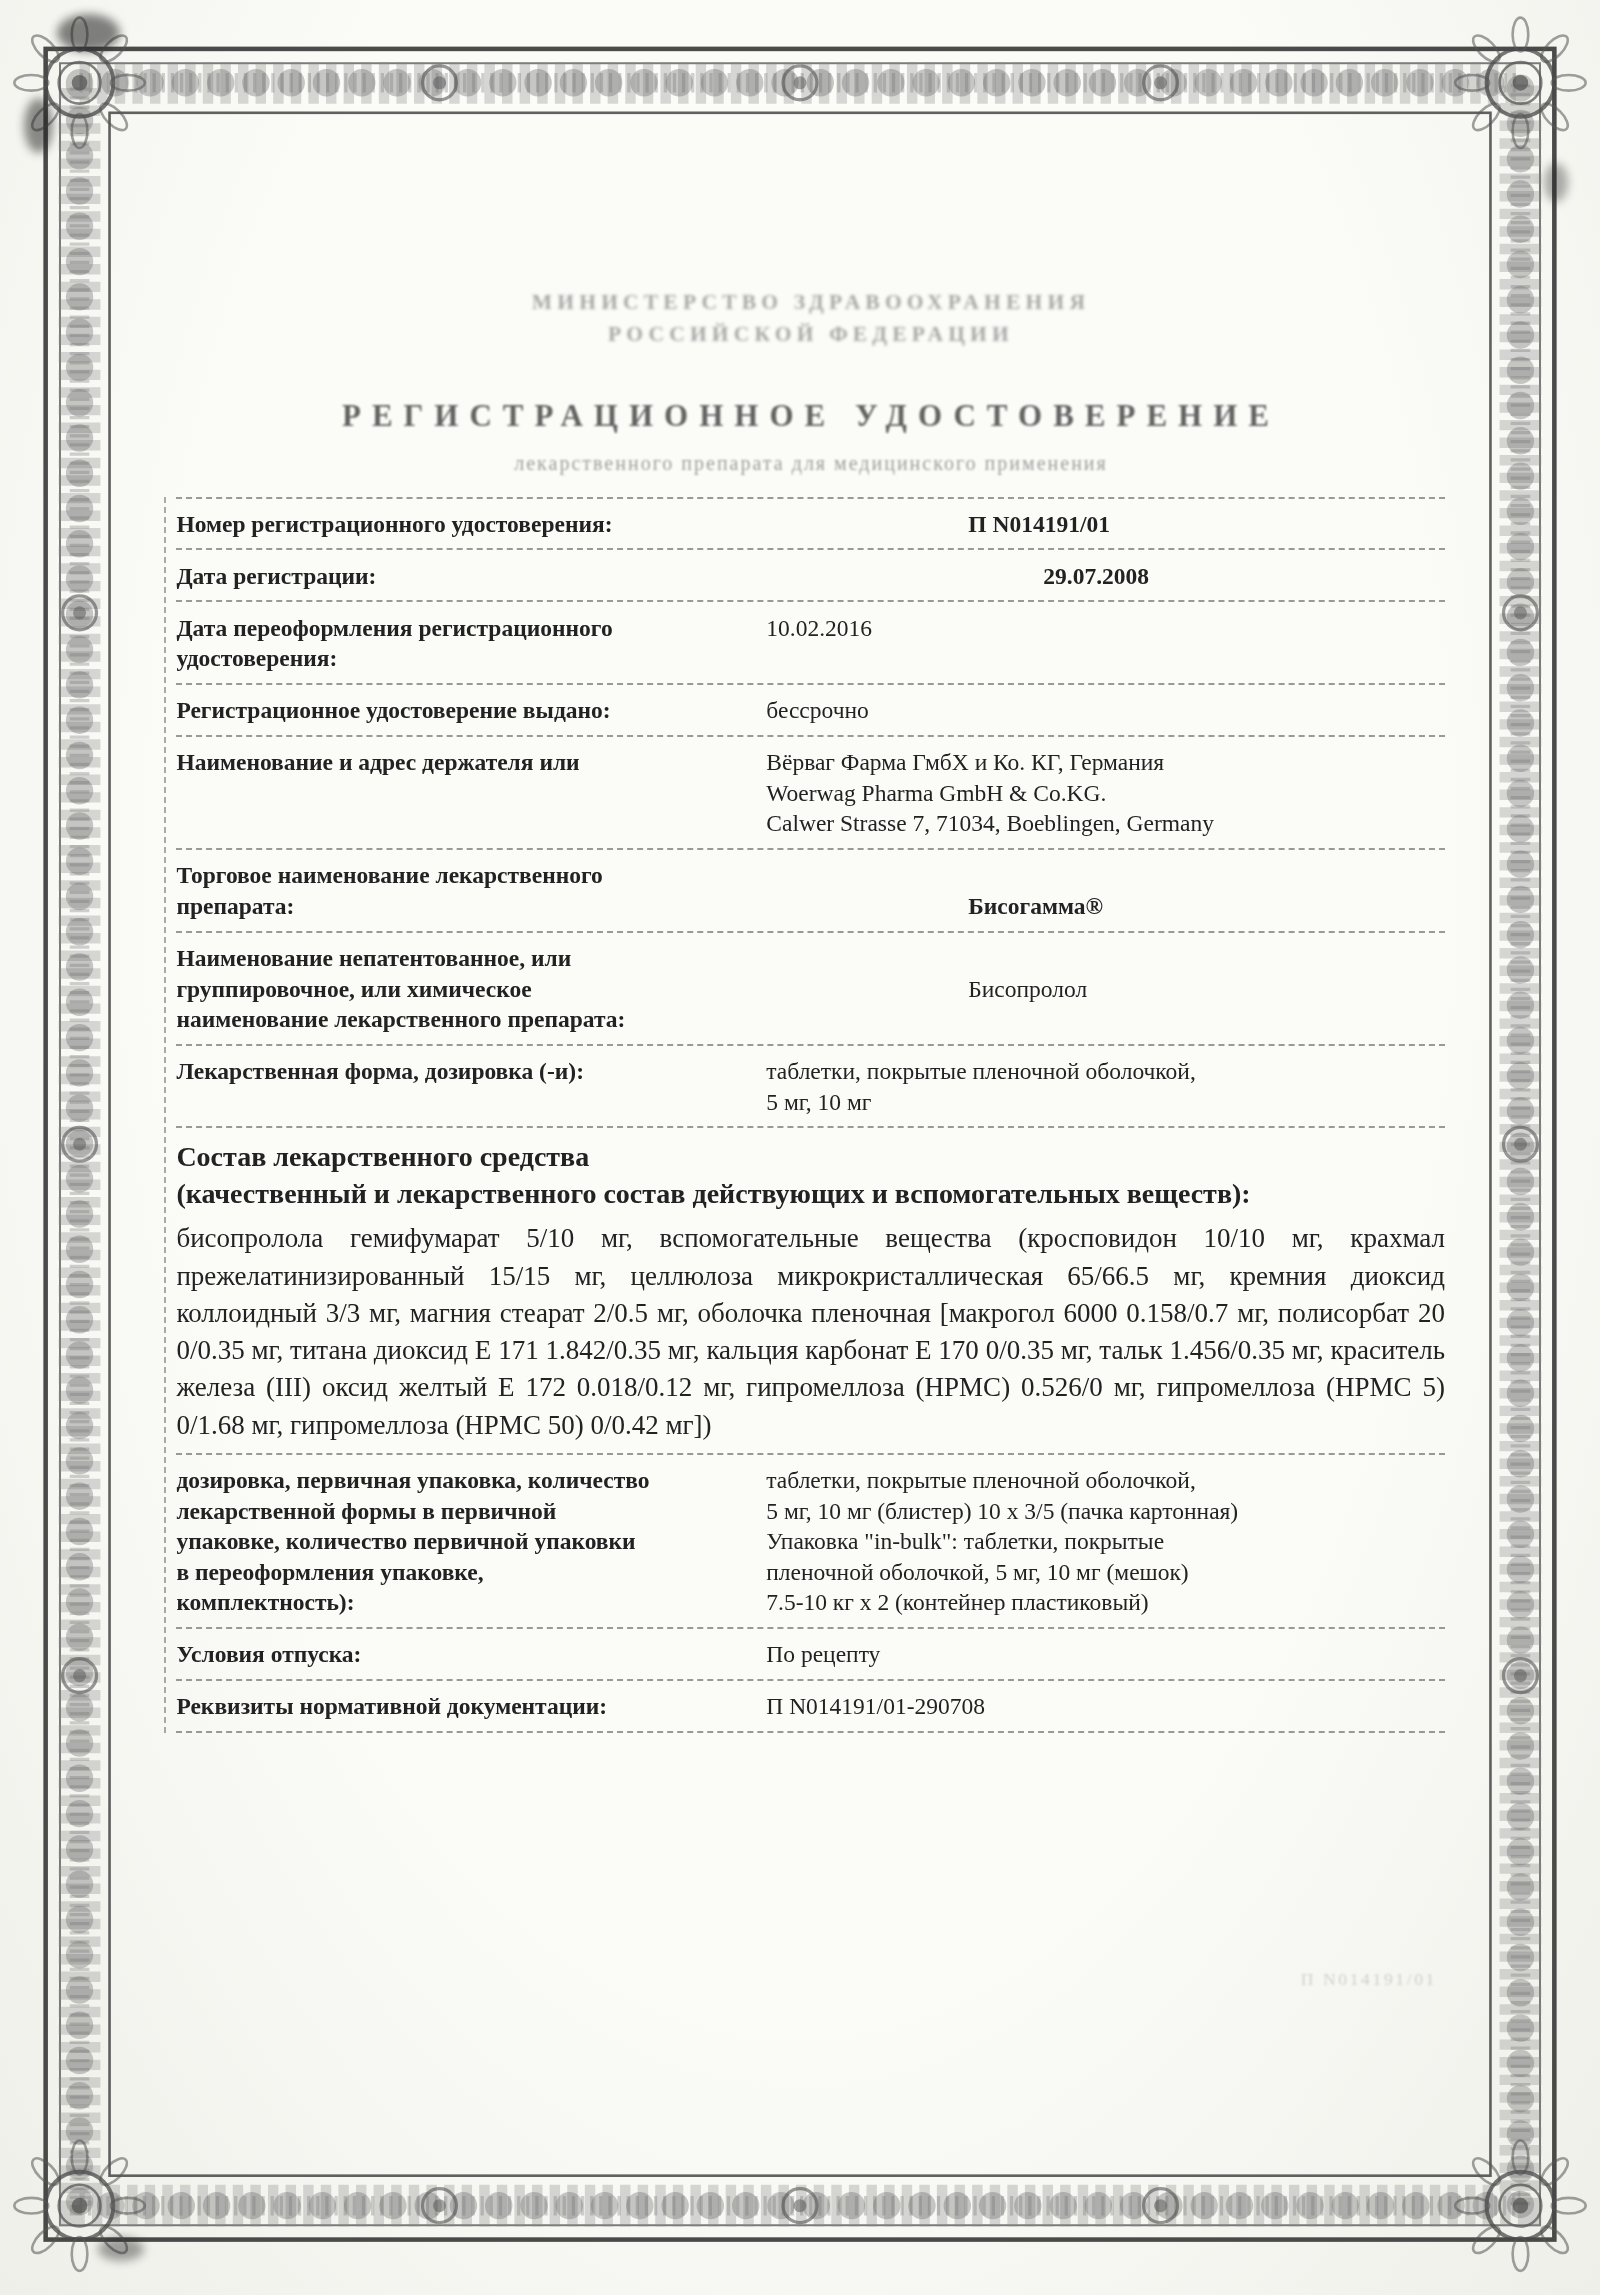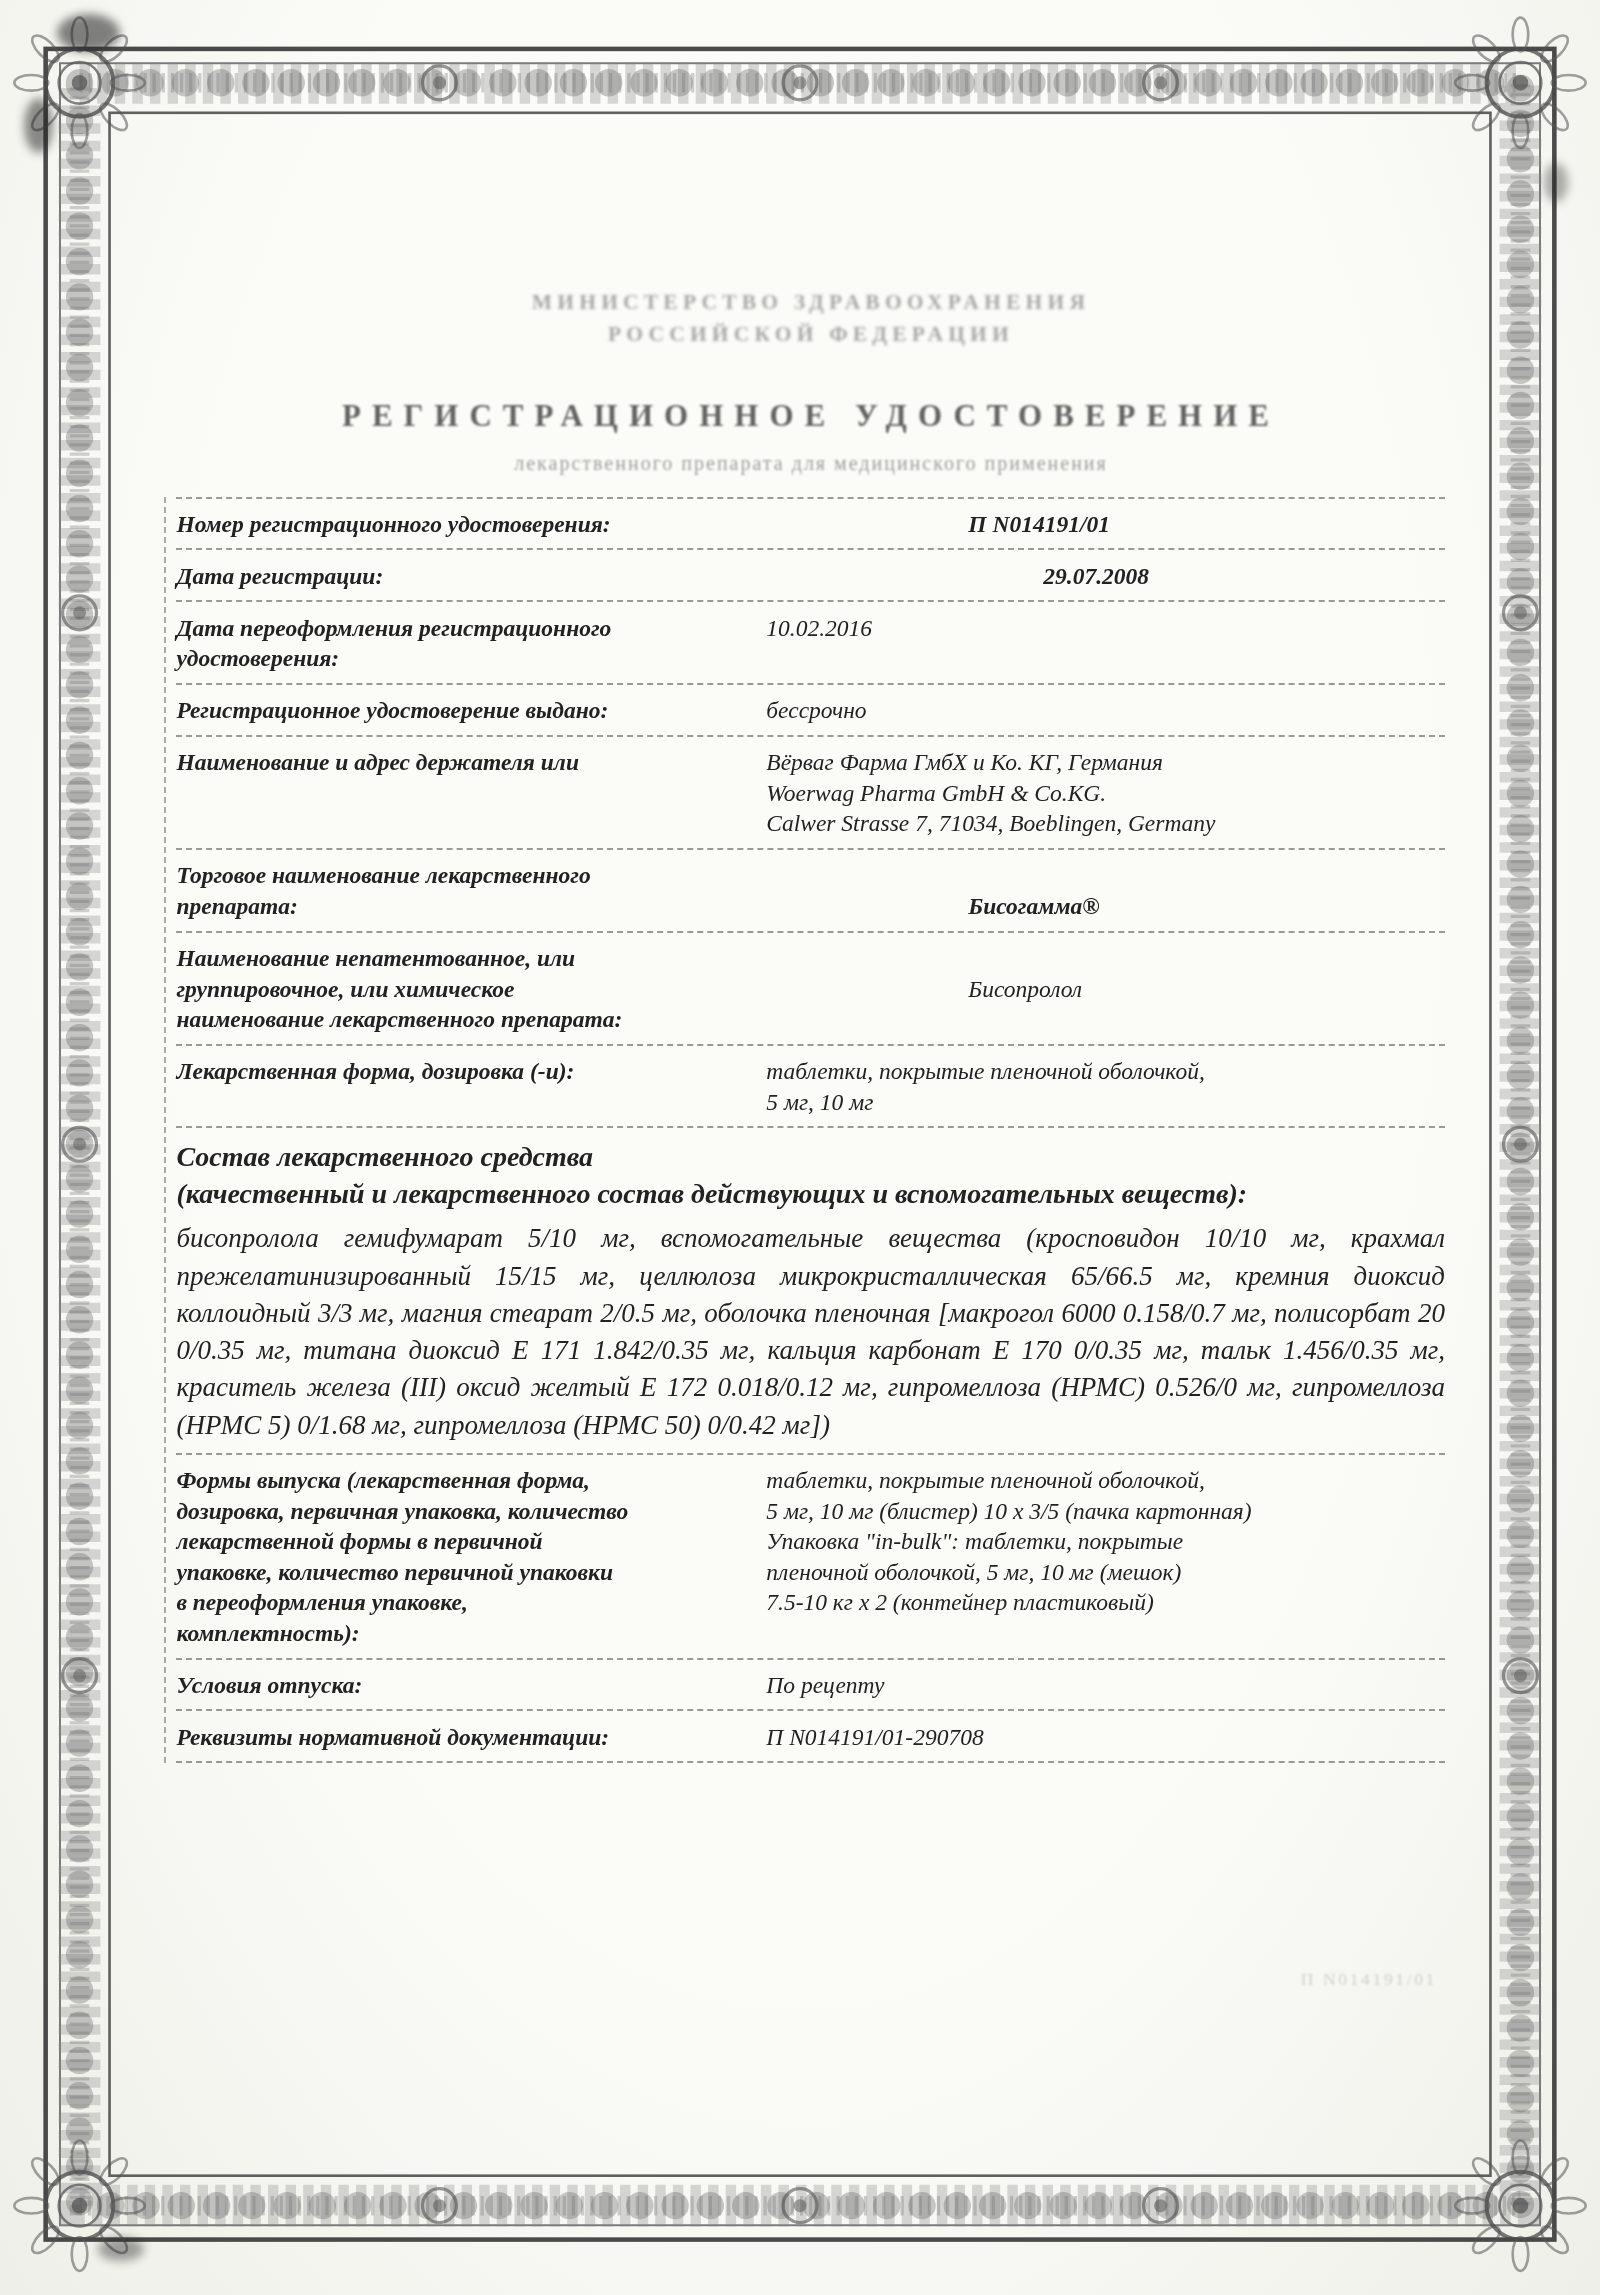--- a/index.html
+++ b/index.html
@@ -30,21 +30,20 @@
     margin-top:18px;
     font-size:20px; letter-spacing:2px; color:#464646;
     opacity:.52; filter:blur(1.1px);
   }
 
   .fields {
     margin-top:22px;
     margin-left:-13px; padding-left:10.4px;
     border-left:2px dashed rgba(70,70,70,.45);
     filter:blur(0.2px);
-    font-style:italic;
   }
   .row, .block {
     border-top:2px dashed rgba(55,55,55,.5);
     padding:10.4px 0 9px;
   }
   .row { display:flex; align-items:flex-start; }
   .rule-bottom { border-bottom:2px dashed rgba(55,55,55,.5); }
 
   .label {
     width:46.5%; box-sizing:border-box; padding-right:15.7px;
@@ -200,21 +199,20 @@
       <div class="block">
         <div class="b-label">
           <div>Состав лекарственного средства</div>
           <div>(качественный и лекарственного состав действующих и вспомогательных веществ):</div>
         </div>
         <div class="b-text">бисопролола гемифумарат 5/10 мг, вспомогательные вещества (кросповидон 10/10 мг, крахмал прежелатинизированный 15/15 мг, целлюлоза микрокристаллическая 65/66.5 мг, кремния диоксид коллоидный 3/3 мг, магния стеарат 2/0.5 мг, оболочка пленочная [макрогол 6000 0.158/0.7 мг, полисорбат 20 0/0.35 мг, титана диоксид Е 171 1.842/0.35 мг, кальция карбонат Е 170 0/0.35 мг, тальк 1.456/0.35 мг, краситель железа (III) оксид желтый Е 172 0.018/0.12 мг, гипромеллоза (НРМС) 0.526/0 мг, гипромеллоза (НРМС 5) 0/1.68 мг, гипромеллоза (НРМС 50) 0/0.42 мг])</div>
       </div>
 
       <div class="row">
         <div class="label">
-          <div>Формы выпуска (лекарственная форма,</div>
           <div>дозировка, первичная упаковка, количество</div>
           <div>лекарственной формы в первичной</div>
           <div>упаковке, количество первичной упаковки</div>
           <div>в переоформления упаковке,</div>
           <div>комплектность):</div>
         </div>
         <div class="value">
           <div>таблетки, покрытые пленочной оболочкой,</div>
           <div>5 мг, 10 мг (блистер) 10 х 3/5 (пачка картонная)</div>
           <div>Упаковка "in-bulk": таблетки, покрытые</div>

